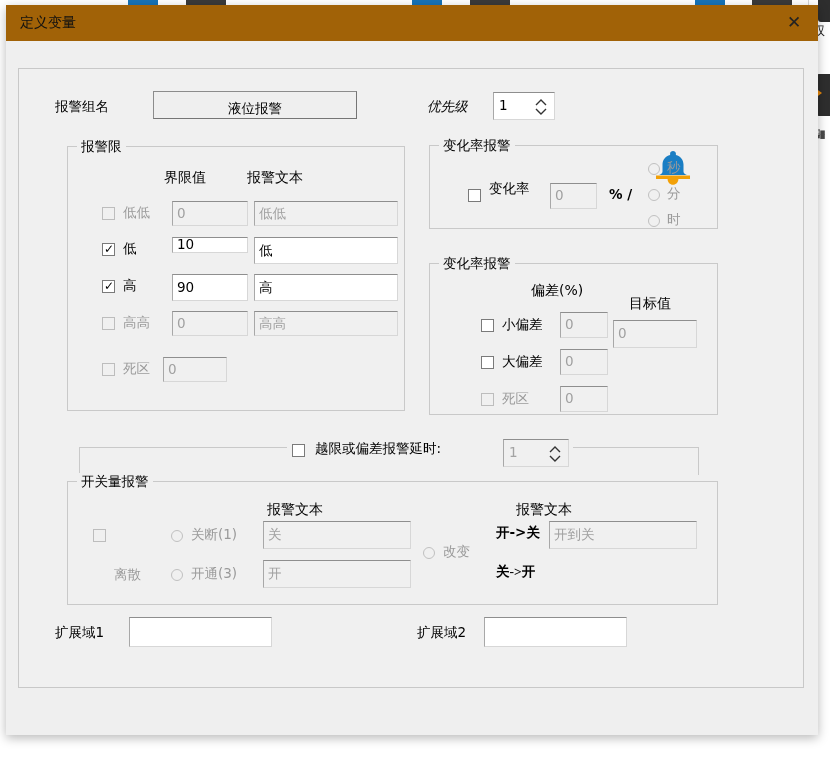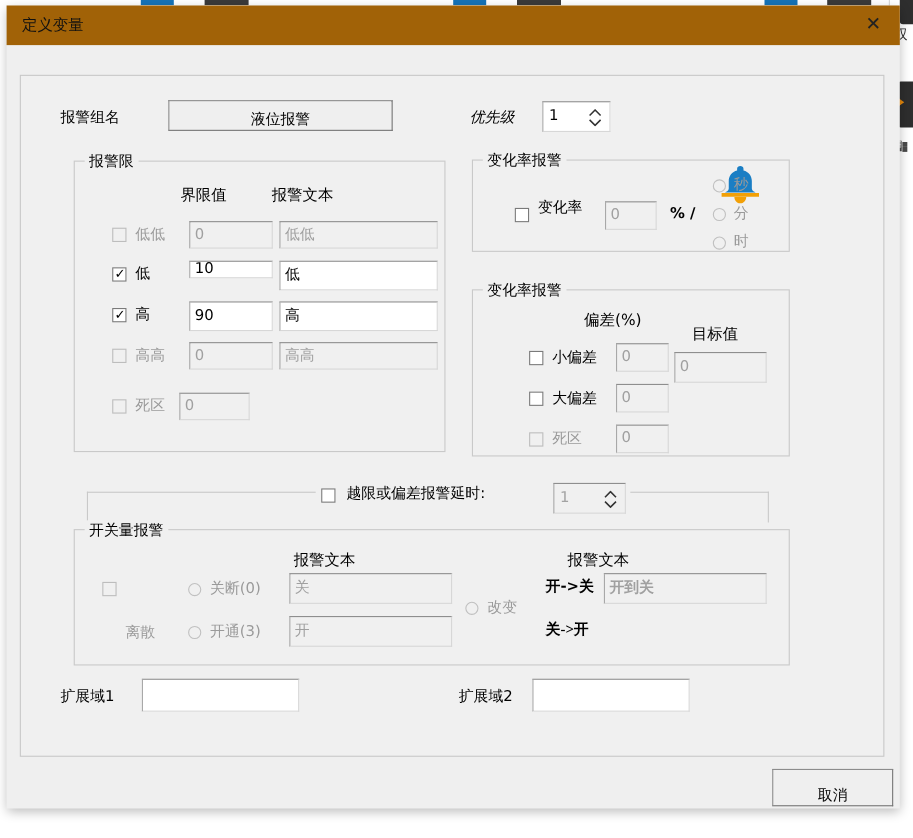--- a/index.html
+++ b/index.html
@@ -269,51 +269,48 @@
     <div class="grp" style="left:48px;top:412px;width:651px;height:124px;"></div>
     <div class="grp-title" style="left:58px;top:404px;">开关量报警</div>
 
     <div class="lbl hdr" style="left:248px;top:432px;">报警文本</div>
     <div class="lbl hdr" style="left:497px;top:432px;">报警文本</div>
 
     <div class="cb dis" style="left:74px;top:460px;"></div>
     <div class="lbl dis" style="left:95px;top:457px;margin-top:40px;">离散</div>
 
     <div class="rd dis" style="left:152px;top:461px;"></div>
-    <div class="lbl dis" style="left:172px;top:457px;">关断(0)</div>
+    <div class="lbl dis" style="left:172px;top:457px;">关断(1)</div>
     <div class="fld dis" style="left:244px;top:452px;width:148px;height:28px;">
       <span>关</span>
     </div>
 
     <div class="rd dis" style="left:152px;top:500px;"></div>
     <div class="lbl dis" style="left:172px;top:496px;">开通(3)</div>
     <div class="fld dis" style="left:244px;top:491px;width:148px;height:28px;">
       <span>开</span>
     </div>
 
     <div class="rd dis" style="left:404px;top:478px;"></div>
     <div class="lbl dis" style="left:424px;top:474px;">改变</div>
 
     <div class="lbl" style="left:477px;top:455px;font-weight:bold;">开-&gt;关</div>
-    <div class="fld dis" style="left:530px;top:452px;width:148px;height:28px;font-weight:bold;">
+    <div class="fld dis" style="left:530px;top:452px;width:148px;height:28px;">
       <span>开到关</span>
     </div>
 
     <div class="lbl" style="left:477px;top:494px;font-weight:bold;font-family:Liberation Serif, serif;">关-&gt;开</div>
 
     <div class="lbl" style="left:36px;top:555px;">扩展域1</div>
     <div class="fld" style="left:110px;top:548px;width:143px;height:30px;">
       <span></span>
     </div>
 
     <div class="lbl" style="left:398px;top:555px;">扩展域2</div>
     <div class="fld" style="left:465px;top:548px;width:143px;height:30px;">
       <span></span>
     </div>
   </div>
 
   <div id="btnbar">
-    <div class="btn" style="left:684px;top:6px;width:110px;height:34px;">
-      <span>取消</span>
-    </div>
   </div>
 
 </div>
 
 </body></html>

